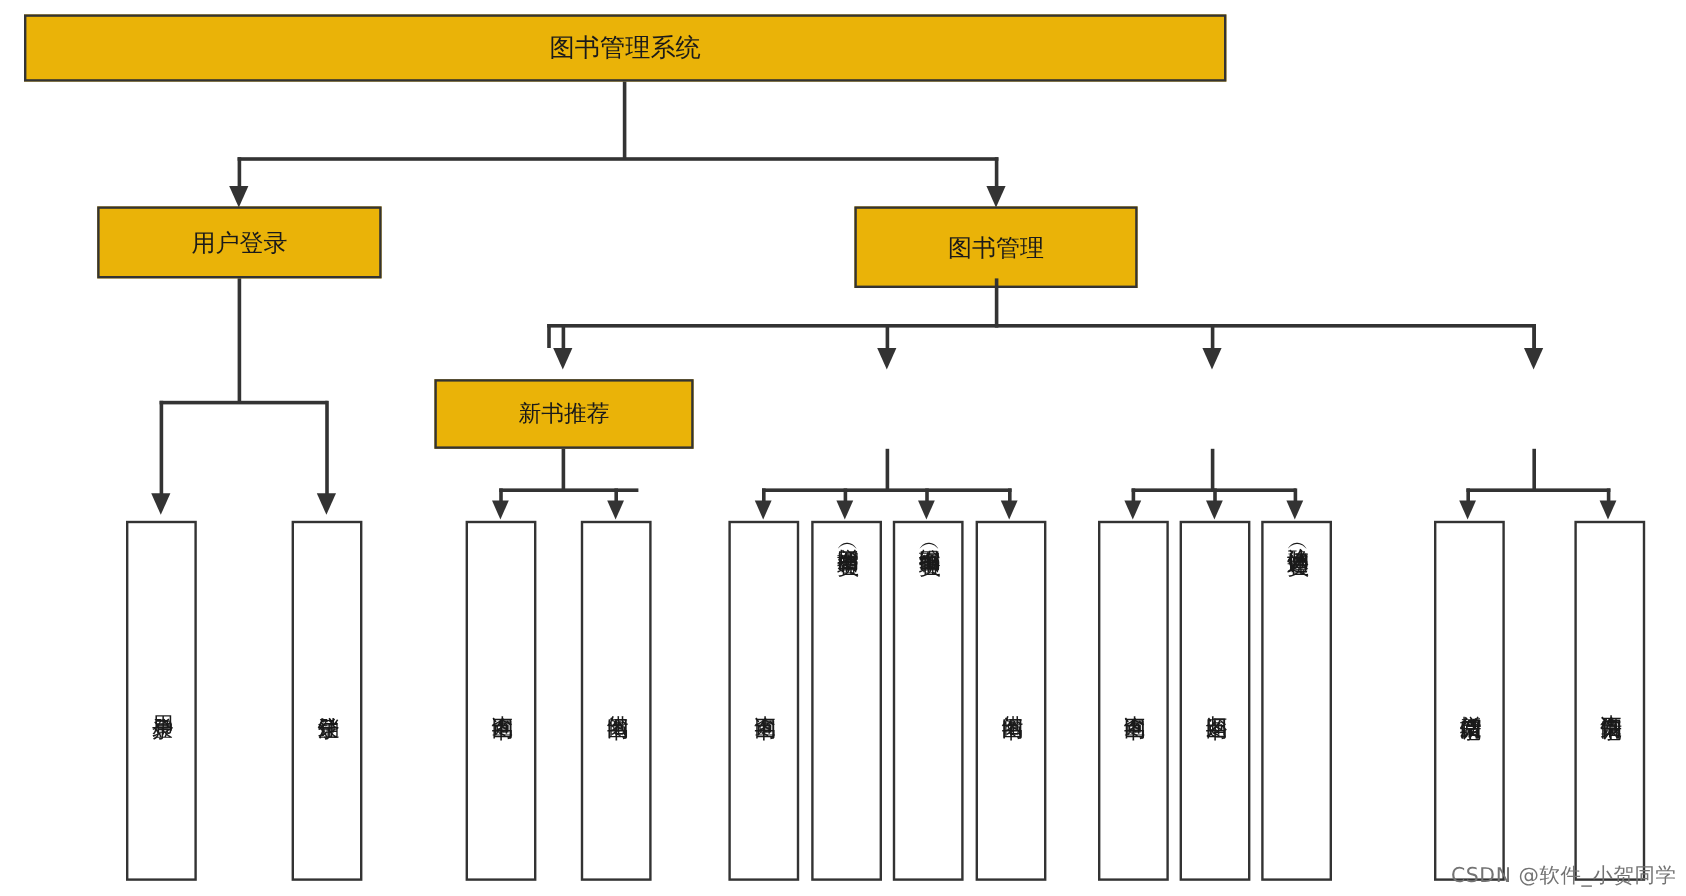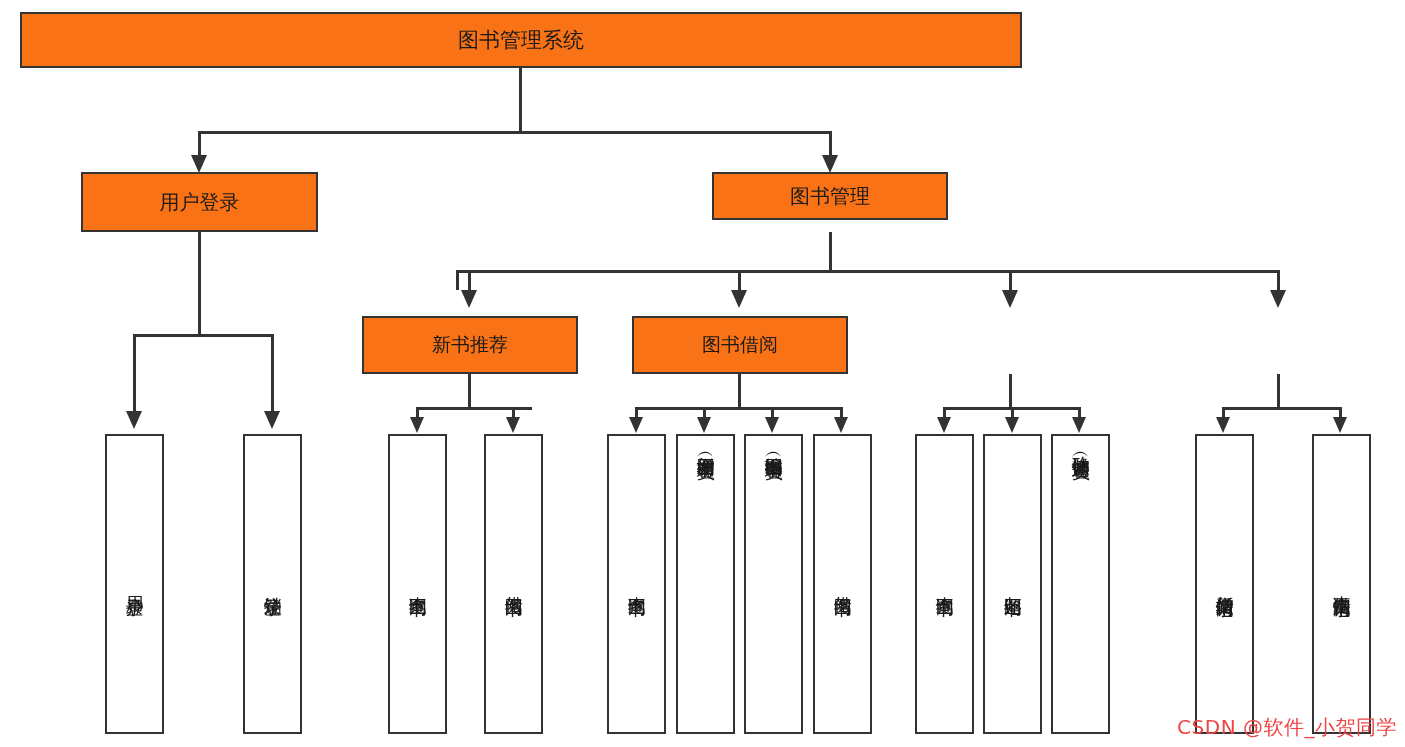--- a/index.html
+++ b/index.html
@@ -14,21 +14,21 @@
   #canvas {
     position: relative;
     width: 1405px;
     height: 747px;
     background: #ffffff;
     overflow: hidden;
   }
   .node {
     position: absolute;
     box-sizing: border-box;
-    background: #f97316;
+    background: #eab308;
     border: 2px solid #333333;
     display: flex;
     align-items: center;
     justify-content: center;
     color: #1a1a1a;
   }
   .node.level0 {
     font-size: 21px;
   }
   .node.level1 {
@@ -76,50 +76,47 @@
   }
   .arrow.small {
     border-left-width: 7px;
     border-right-width: 7px;
     border-top-width: 16px;
   }
   #watermark {
     position: absolute;
     right: 8px;
     bottom: 6px;
-    font-size: 20px;
-    color: #ef4444;
+    font-size: 17px;
+    color: #737373;
     letter-spacing: 0.5px;
     white-space: nowrap;
   }
 </style>
 </head>
 <body>
 
 <div id="canvas">
 
   <div class="node level0" style="left:20px; top:12px; width:1002px; height:56px;">
     <span>图书管理系统</span>
   </div>
 
   <div class="node level1" style="left:81px; top:172px; width:237px; height:60px;">
     <span>用户登录</span>
   </div>
 
-  <div class="node level1" style="left:712px; top:172px; width:236px; height:48px;justify-content:center;">
+  <div class="node level1" style="left:712px; top:172px; width:236px; height:68px;justify-content:center;">
     <span>图书管理</span>
   </div>
 
   <div class="node level2" style="left:362px; top:316px; width:216px; height:58px;">
     <span>新书推荐</span>
   </div>
 
-  <div class="node level2" style="left:632px; top:316px; width:216px; height:58px;">
-    <span>图书借阅</span>
-  </div>
 
 
 
   <div class="leaf" style="left:105px; top:434px; width:59px; height:300px;">
     <span class="vtext">用户登录</span>
   </div>
 
   <div class="leaf" style="left:243px; top:434px; width:59px; height:300px;">
     <span class="vtext">注销登录</span>
   </div>

